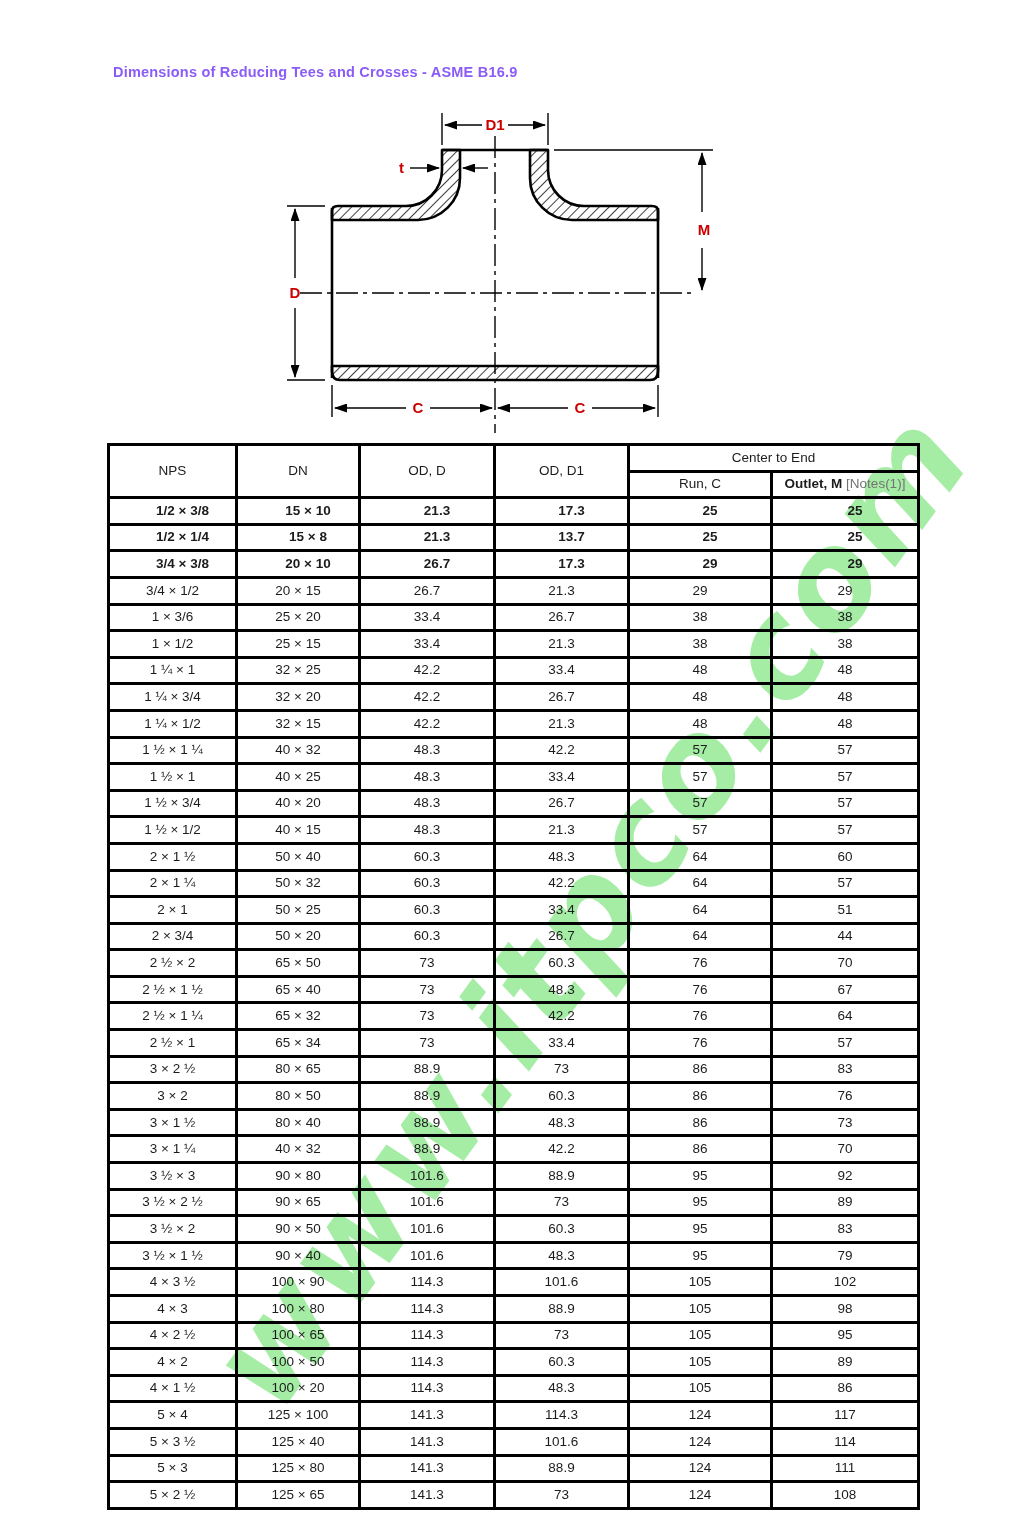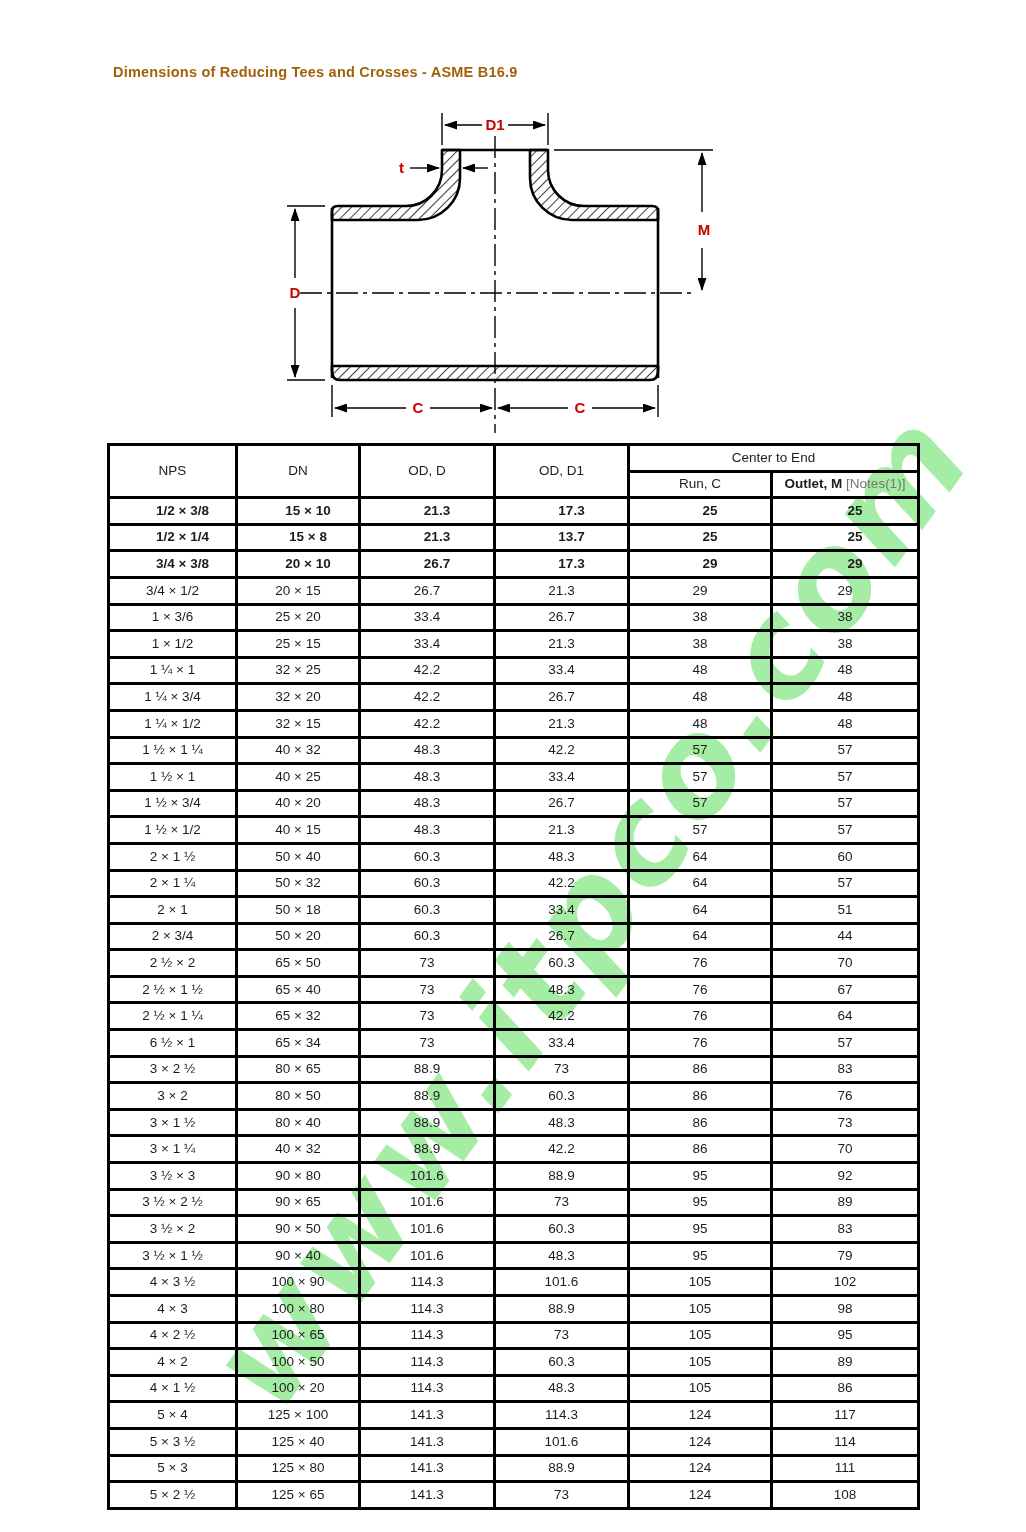--- a/index.html
+++ b/index.html
@@ -21,21 +21,21 @@
              color:#1c1c1c;font-weight:normal;background:transparent;overflow:hidden;}
   table.dims tr.bold td{font-weight:bold;padding-left:20px;}
   .notes{color:#9a9a9a;font-weight:normal;}
   .outlet-m{font-weight:bold;}
 </style>
 </head>
 <body>
 
 <div class="page">
 
-  <h1 class="title" style="color: #a16207;">Dimensions of Reducing Tees and Crosses - ASME B16.9</h1>
+  <h1 class="title" style="color: #8b5cf6;">Dimensions of Reducing Tees and Crosses - ASME B16.9</h1>
 
   <div class="watermark" style="color: rgb(143, 233, 143);">www.itpco.com</div>
 
   <svg class="diagram" viewBox="0 0 480 345" xmlns="http://www.w3.org/2000/svg">
     <defs>
       <pattern id="hatch" width="7" height="7" patternUnits="userSpaceOnUse" patternTransform="rotate(45)">
         <line x1="0" y1="0" x2="0" y2="7" stroke="#000" stroke-width="1.5"></line>
       </pattern>
       <marker id="arr" markerWidth="13" markerHeight="9" refX="12" refY="4.5" orient="auto" markerUnits="userSpaceOnUse">
         <path d="M0,0 L13,4.5 L0,9 Z" fill="#000"></path>
@@ -236,21 +236,21 @@
         <tr>
           <td>2 × 1 ¼</td>
           <td>50 × 32</td>
           <td>60.3</td>
           <td>42.2</td>
           <td>64</td>
           <td>57</td>
         </tr>
         <tr>
           <td>2 × 1</td>
-          <td>50 × 18</td>
+          <td>50 × 25</td>
           <td>60.3</td>
           <td>33.4</td>
           <td>64</td>
           <td>51</td>
         </tr>
         <tr>
           <td>2 × 3/4</td>
           <td>50 × 20</td>
           <td>60.3</td>
           <td>26.7</td>
@@ -275,21 +275,21 @@
         </tr>
         <tr>
           <td>2 ½ × 1 ¼</td>
           <td>65 × 32</td>
           <td>73</td>
           <td>42.2</td>
           <td>76</td>
           <td>64</td>
         </tr>
         <tr>
-          <td>6 ½ × 1</td>
+          <td>2 ½ × 1</td>
           <td>65 × 34</td>
           <td>73</td>
           <td>33.4</td>
           <td>76</td>
           <td>57</td>
         </tr>
         <tr>
           <td>3 × 2 ½</td>
           <td>80 × 65</td>
           <td>88.9</td>

